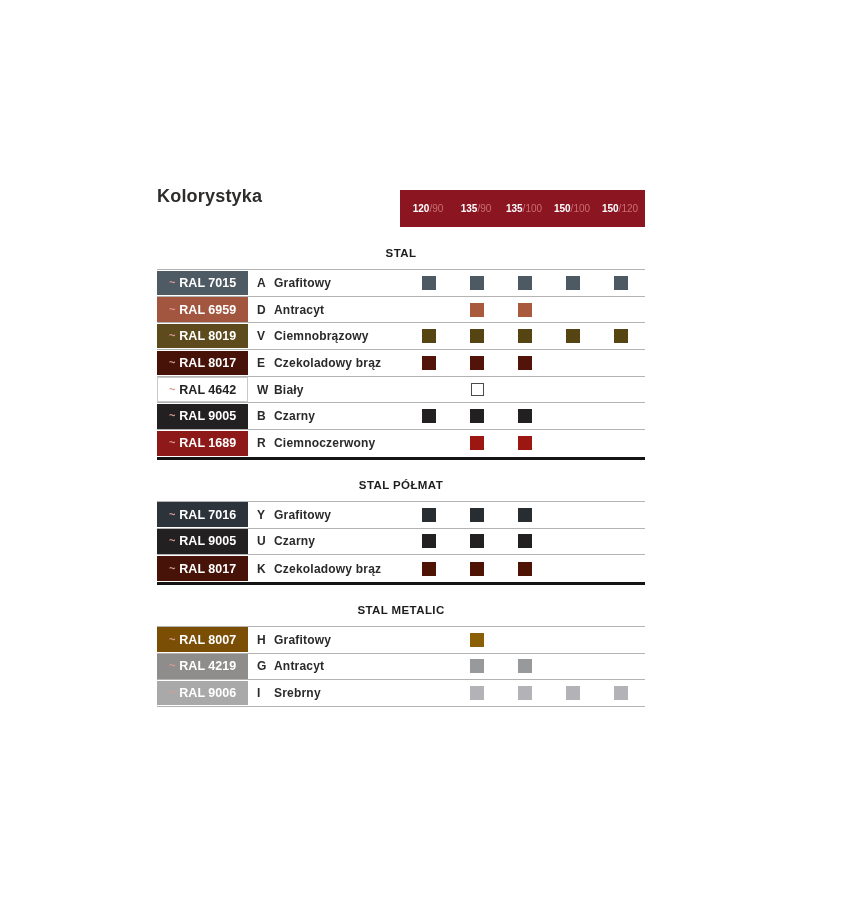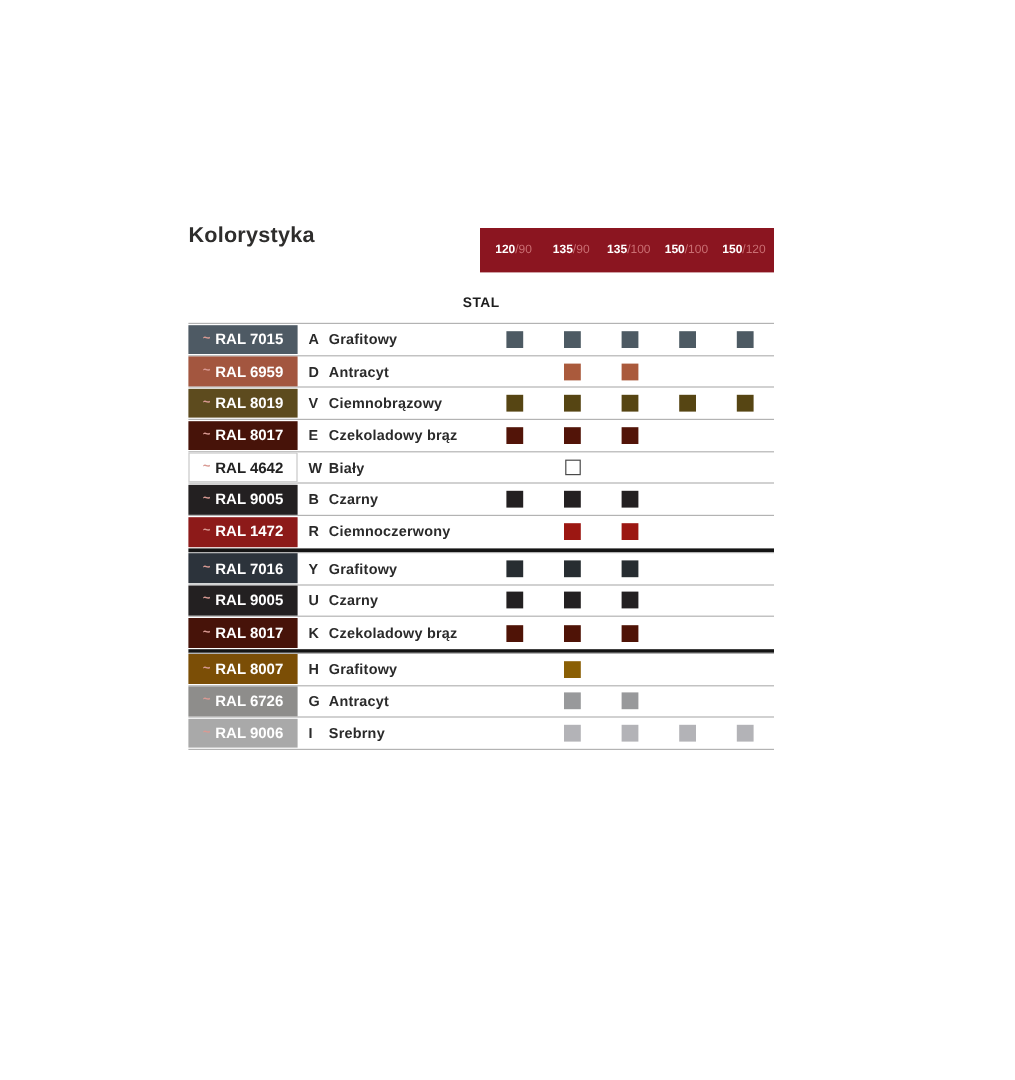--- a/index.html
+++ b/index.html
@@ -167,37 +167,38 @@
             </div>
             <div class="cell-col">
               <div class="sq" style="background: rgb(35, 32, 33);"></div>
             </div>
             <div class="cell-col"></div>
             <div class="cell-col"></div>
           </div>
           <div class="row">
             <div class="chip" style="background: rgb(141, 26, 25); color: rgb(255, 255, 255);">
               <span class="tilde" style="color: rgb(217, 154, 147);">~</span>
-              <span>RAL 1472</span>
+              <span>RAL 1689</span>
             </div>
             <div class="cell-letter">R</div>
             <div class="cell-name">Ciemnoczerwony</div>
             <div class="cell-col"></div>
             <div class="cell-col">
               <div class="sq" style="background: rgb(156, 23, 18);"></div>
             </div>
             <div class="cell-col">
               <div class="sq" style="background: rgb(156, 23, 18);"></div>
             </div>
             <div class="cell-col"></div>
             <div class="cell-col"></div>
           </div>
         </div>
       </div>
       <div>
+        <div class="section-title">STAL PÓŁMAT</div>
         <div class="rows thick">
           <div class="row">
             <div class="chip" style="background: rgb(44, 51, 59); color: rgb(255, 255, 255);">
               <span class="tilde" style="color: rgb(217, 154, 147);">~</span>
               <span>RAL 7016</span>
             </div>
             <div class="cell-letter">Y</div>
             <div class="cell-name">Grafitowy</div>
             <div class="cell-col">
               <div class="sq" style="background: rgb(39, 45, 49);"></div>
@@ -245,40 +246,41 @@
             </div>
             <div class="cell-col">
               <div class="sq" style="background: rgb(79, 19, 6);"></div>
             </div>
             <div class="cell-col"></div>
             <div class="cell-col"></div>
           </div>
         </div>
       </div>
       <div>
+        <div class="section-title">STAL METALIC</div>
         <div class="rows">
           <div class="row">
             <div class="chip" style="background: rgb(123, 78, 6); color: rgb(255, 255, 255);">
               <span class="tilde" style="color: rgb(217, 154, 147);">~</span>
               <span>RAL 8007</span>
             </div>
             <div class="cell-letter">H</div>
             <div class="cell-name">Grafitowy</div>
             <div class="cell-col"></div>
             <div class="cell-col">
               <div class="sq" style="background: rgb(138, 95, 5);"></div>
             </div>
             <div class="cell-col"></div>
             <div class="cell-col"></div>
             <div class="cell-col"></div>
           </div>
           <div class="row">
             <div class="chip" style="background: rgb(142, 141, 139); color: rgb(255, 255, 255);">
               <span class="tilde" style="color: rgb(217, 154, 147);">~</span>
-              <span>RAL 6726</span>
+              <span>RAL 4219</span>
             </div>
             <div class="cell-letter">G</div>
             <div class="cell-name">Antracyt</div>
             <div class="cell-col"></div>
             <div class="cell-col">
               <div class="sq" style="background: rgb(152, 153, 155);"></div>
             </div>
             <div class="cell-col">
               <div class="sq" style="background: rgb(152, 153, 155);"></div>
             </div>

